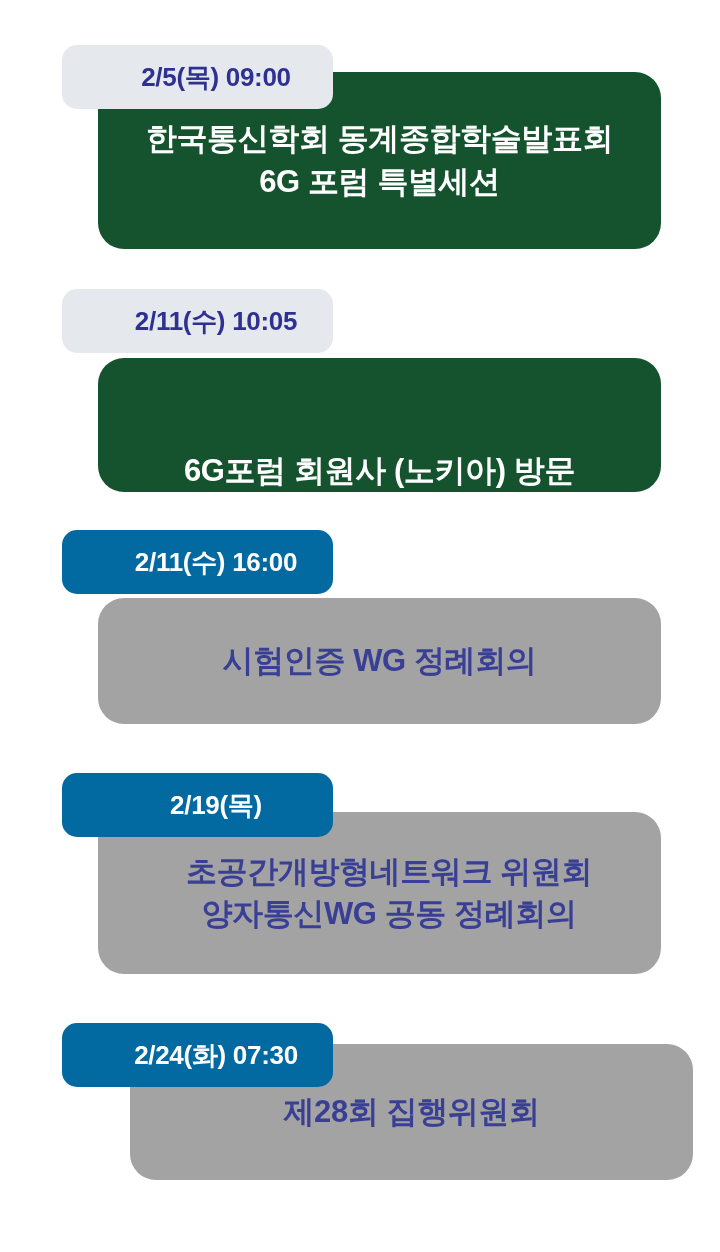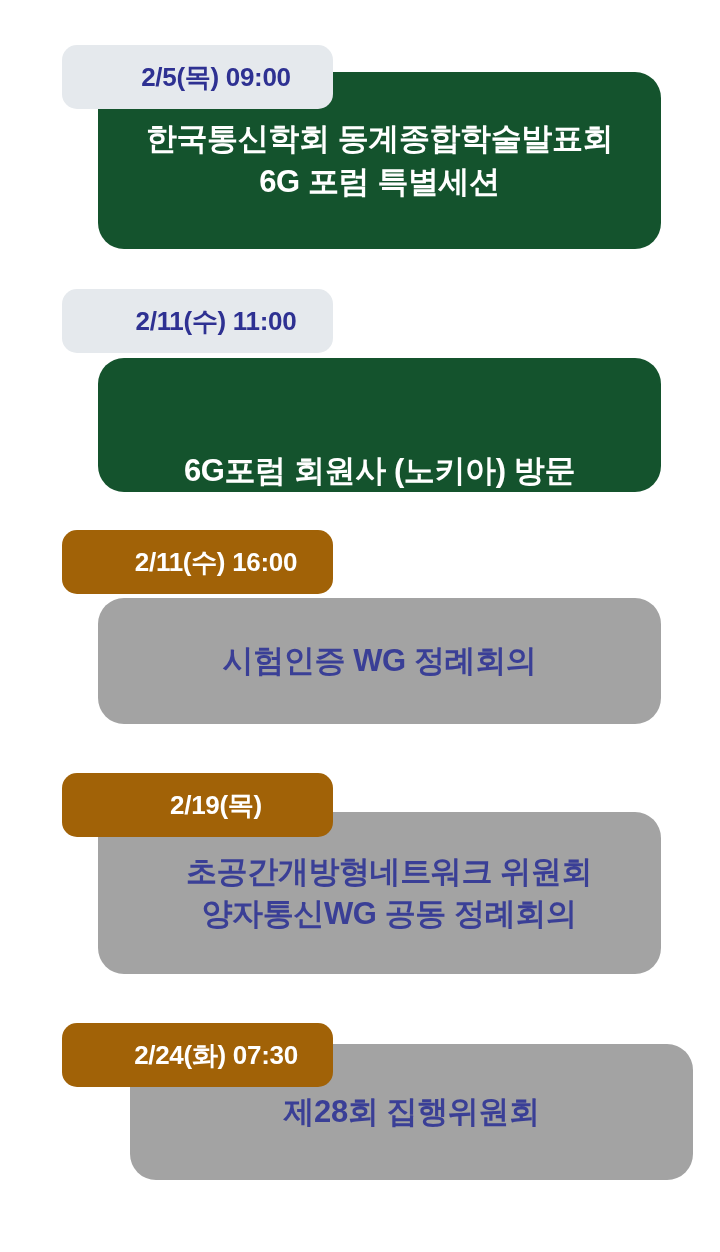--- a/index.html
+++ b/index.html
@@ -85,21 +85,21 @@
   }
 
   
   .theme-light-body .card-body {
     background: #a3a3a3;
   }
   .theme-light-body .card-title {
     color: #3A3F96;
   }
   .theme-light-body .card-badge {
-    background: #a16207;
+    background: #0369a1;
   }
   .theme-light-body .badge-text {
     color: #ffffff;
   }
 </style>
 </head>
 <body>
 
 <div id="schedule-list">
 
@@ -111,21 +111,21 @@
     <div class="card-badge" style="top:45px;">
       <span class="badge-text">2/5(목) 09:00</span>
     </div>
   </div>
 
   <div class="schedule-card theme-dark-body" style="top:0px;height:0px;">
     <div class="card-body" style="top:358px;height:134px;align-items:flex-end;">
       <div class="card-title">6G포럼 회원사 (노키아) 방문</div>
     </div>
     <div class="card-badge" style="top:289px;">
-      <span class="badge-text">2/11(수) 11:00</span>
+      <span class="badge-text">2/11(수) 10:05</span>
     </div>
   </div>
 
   <div class="schedule-card theme-light-body" style="top:0px;height:0px;">
     <div class="card-body" style="top:598px;height:126px;">
       <div class="card-title">시험인증 WG 정례회의</div>
     </div>
     <div class="card-badge" style="top:530px;">
       <span class="badge-text">2/11(수) 16:00</span>
     </div>

